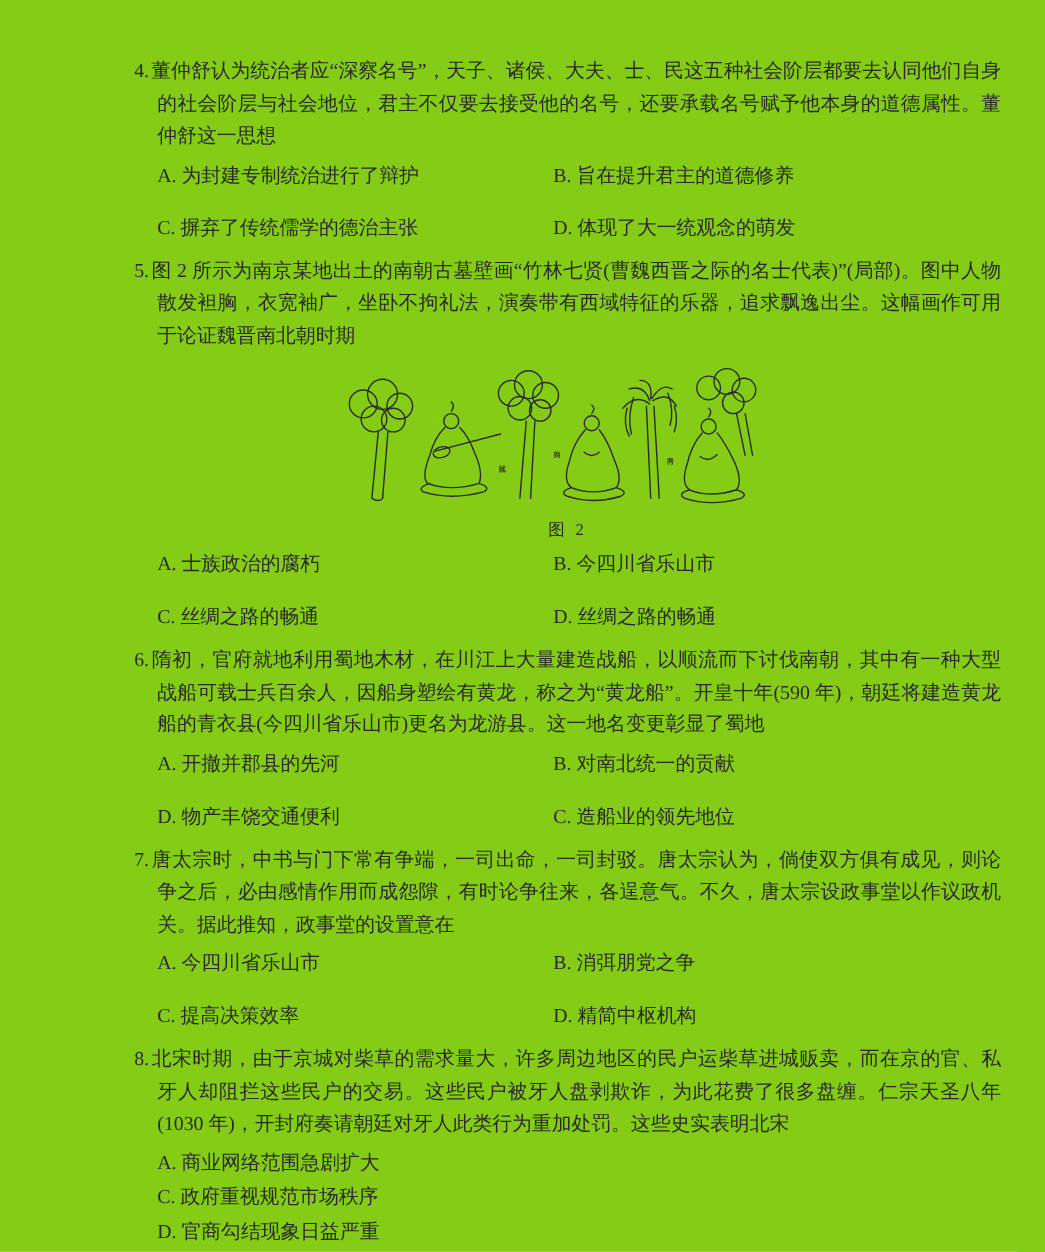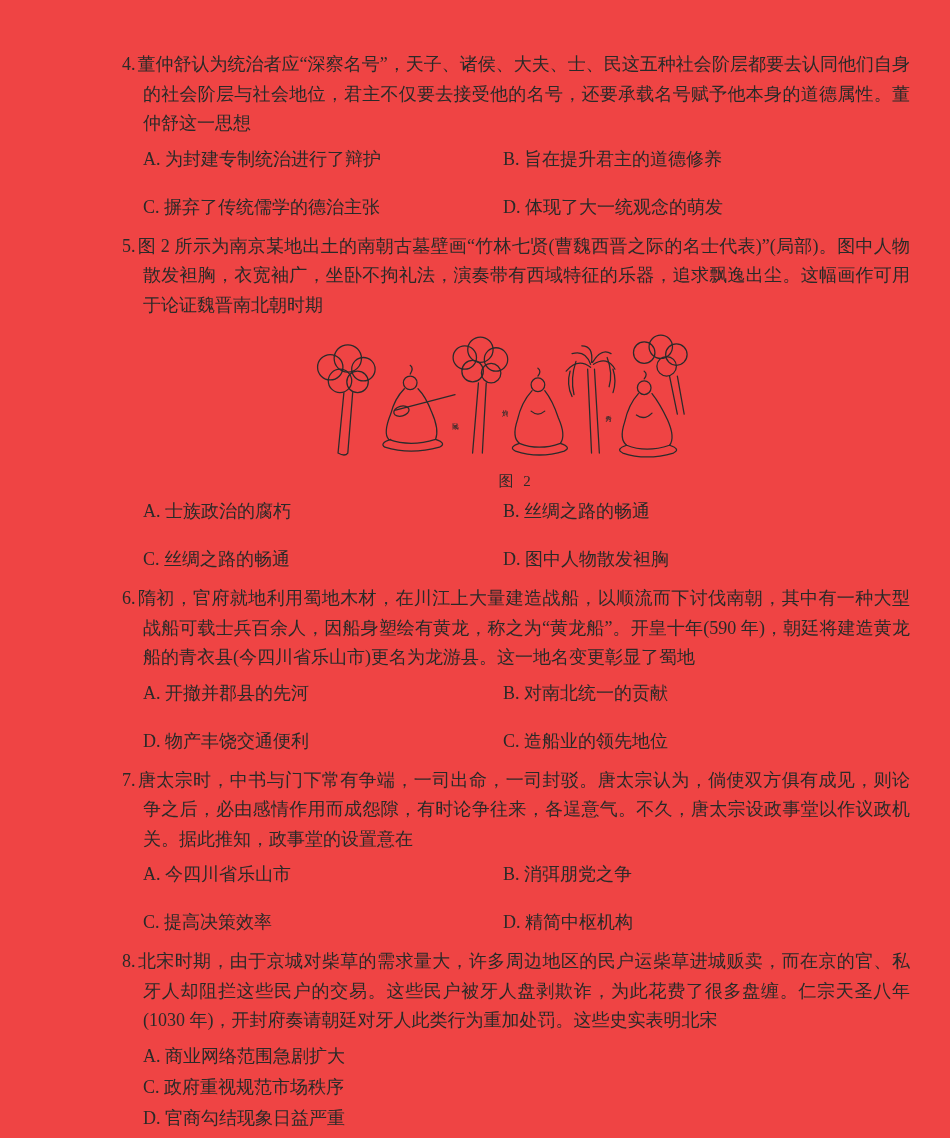--- a/index.html
+++ b/index.html
@@ -1,19 +1,19 @@
 <!DOCTYPE html>
 <html><head>
 <meta charset="utf-8">
 <style>
   html,body{margin:0;padding:0}
   .page{
     position:relative;
     width:950px;height:1138px;
-    background:#ef4444;
+    background:#84cc16;
     color:#2a2a28;
     font-family:"Liberation Serif","DejaVu Serif",serif;
     overflow:hidden;
   }
   .content{position:absolute;left:122px;top:50px;width:788px}
   .question{margin-bottom:9px}
   .q-body{
     font-size:18px;line-height:29.5px;
     padding-left:21px;text-indent:-21px;
     text-align:justify;
@@ -102,23 +102,23 @@
             <text x="159" y="92" style="writing-mode:vertical-rl">阮咸</text>
             <text x="210" y="78" style="writing-mode:vertical-rl">刘伶</text>
             <text x="316" y="84" style="writing-mode:vertical-rl">向秀</text>
           </g>
         </svg>
         <div class="fig-caption">图 2</div>
       </div>
 
       <div class="opts grid2">
         <div class="opt">A. 士族政治的腐朽</div>
-        <div class="opt">B. 丝绸之路的畅通</div>
+        <div class="opt">B. 今四川省乐山市</div>
         <div class="opt">C. 丝绸之路的畅通</div>
-        <div class="opt">D. 图中人物散发袒胸</div>
+        <div class="opt">D. 丝绸之路的畅通</div>
       </div>
     </section>
 
     <section class="question">
       <div class="q-body">
         <span class="q-num">6.</span><span>隋初，官府就地利用蜀地木材，在川江上大量建造战船，以顺流而下讨伐南朝，其中有一种大型战船可载士兵百余人，因船身塑绘有黄龙，称之为“黄龙船”。开皇十年(590 年)，朝廷将建造黄龙船的青衣县(今四川省乐山市)更名为龙游县。这一地名变更彰显了蜀地</span>
       </div>
       <div class="opts grid2">
         <div class="opt">A. 开撤并郡县的先河</div>
         <div class="opt">B. 对南北统一的贡献</div>

